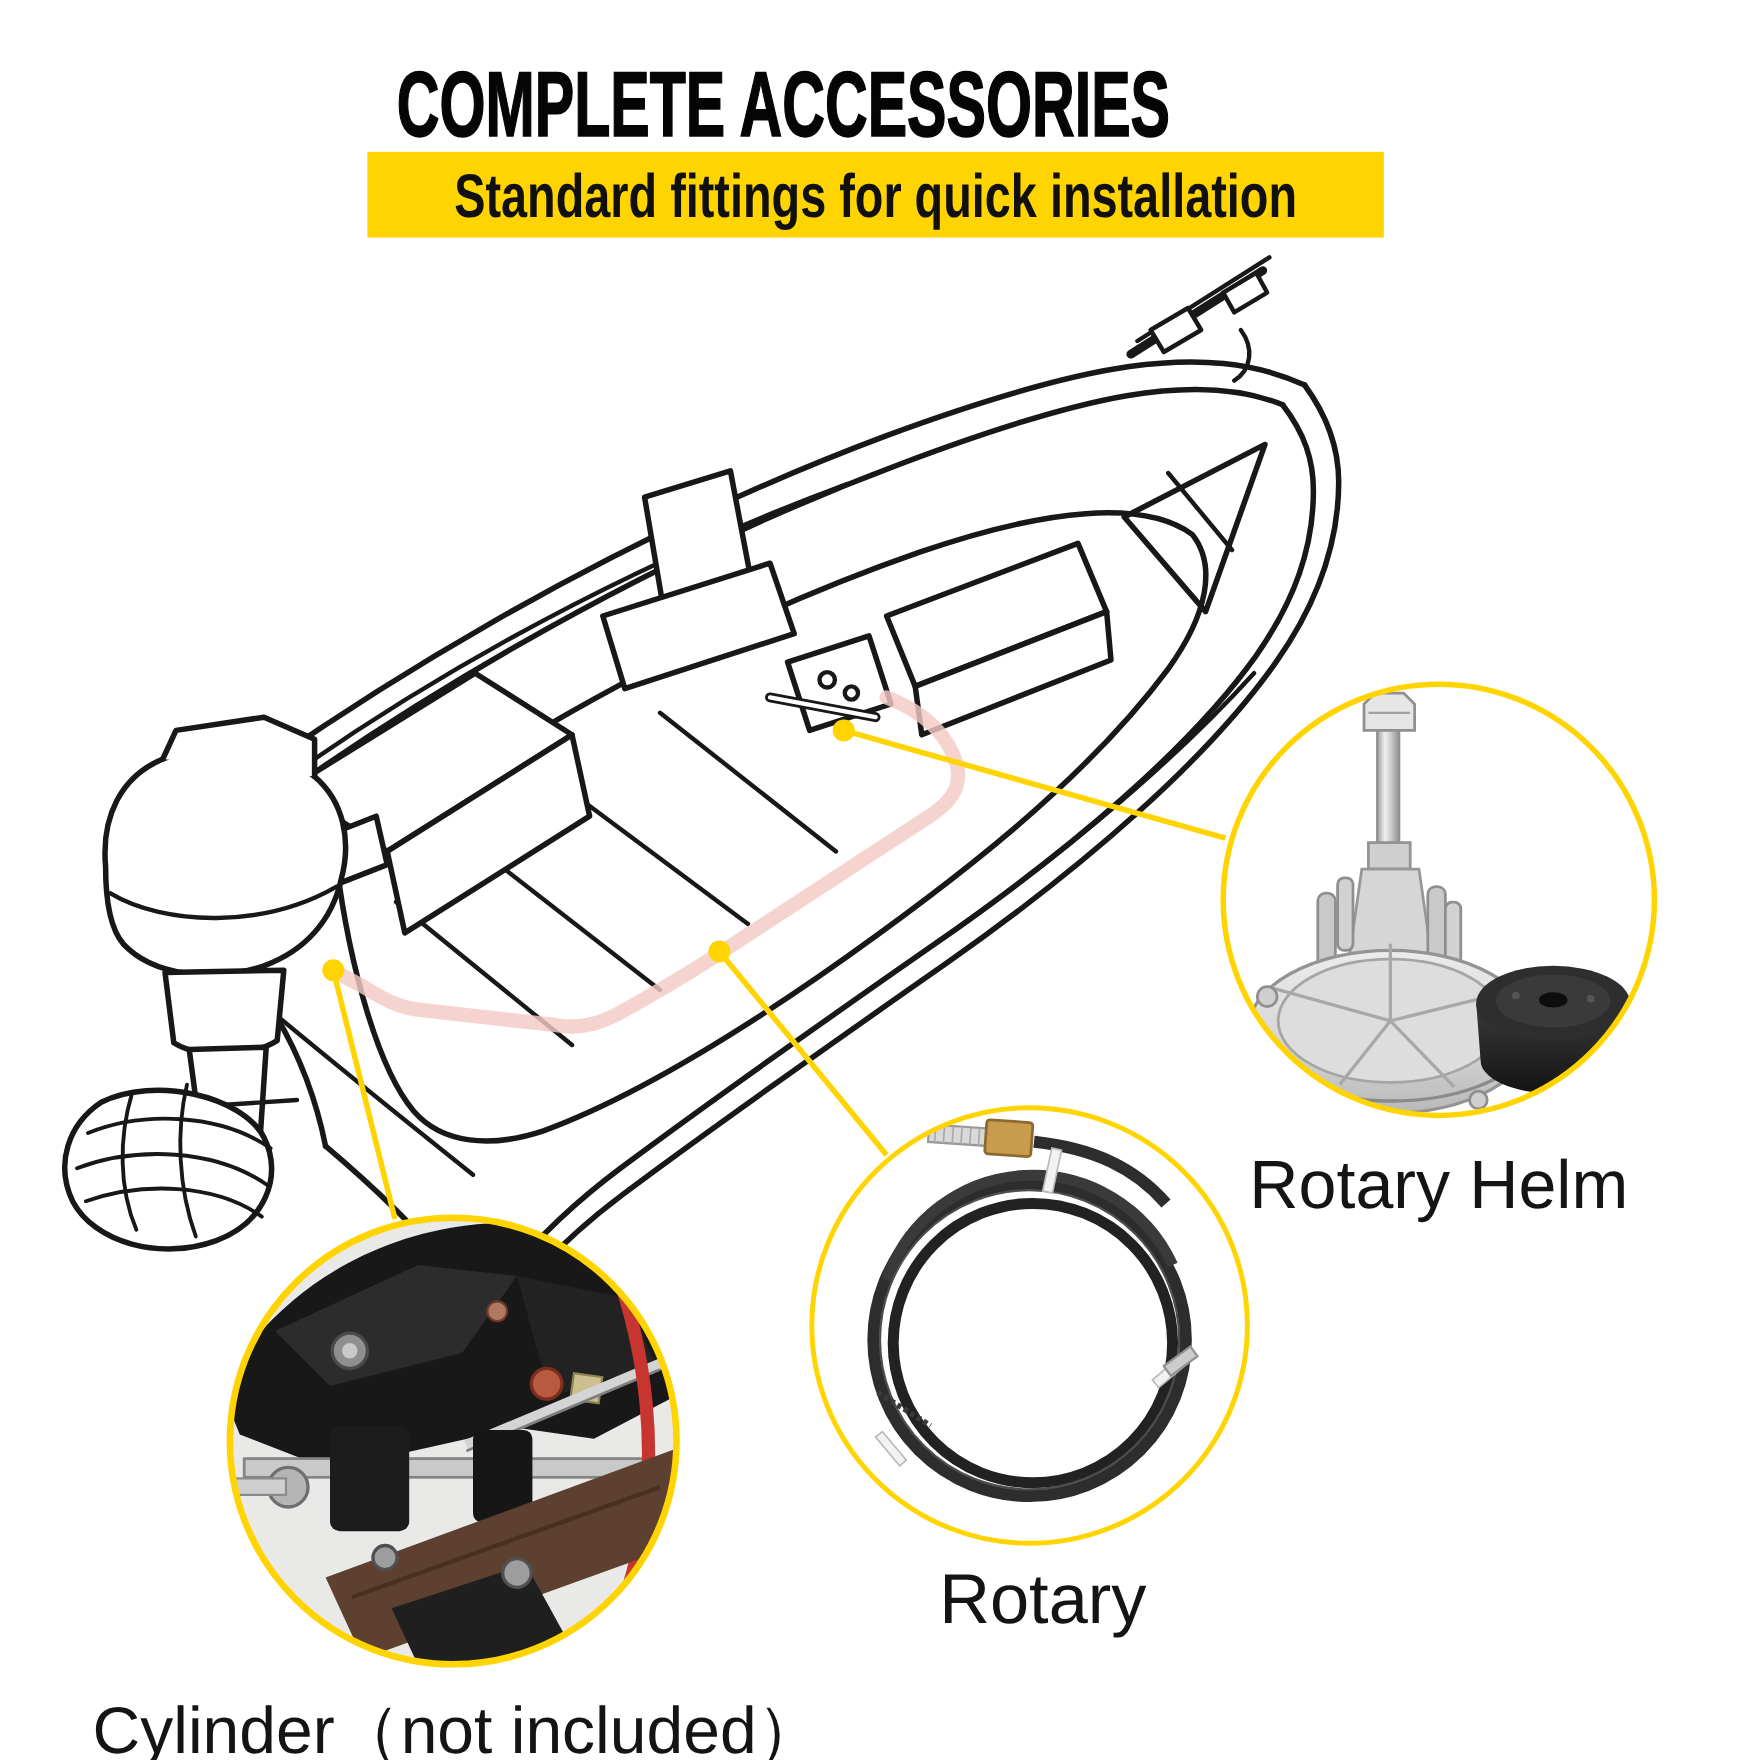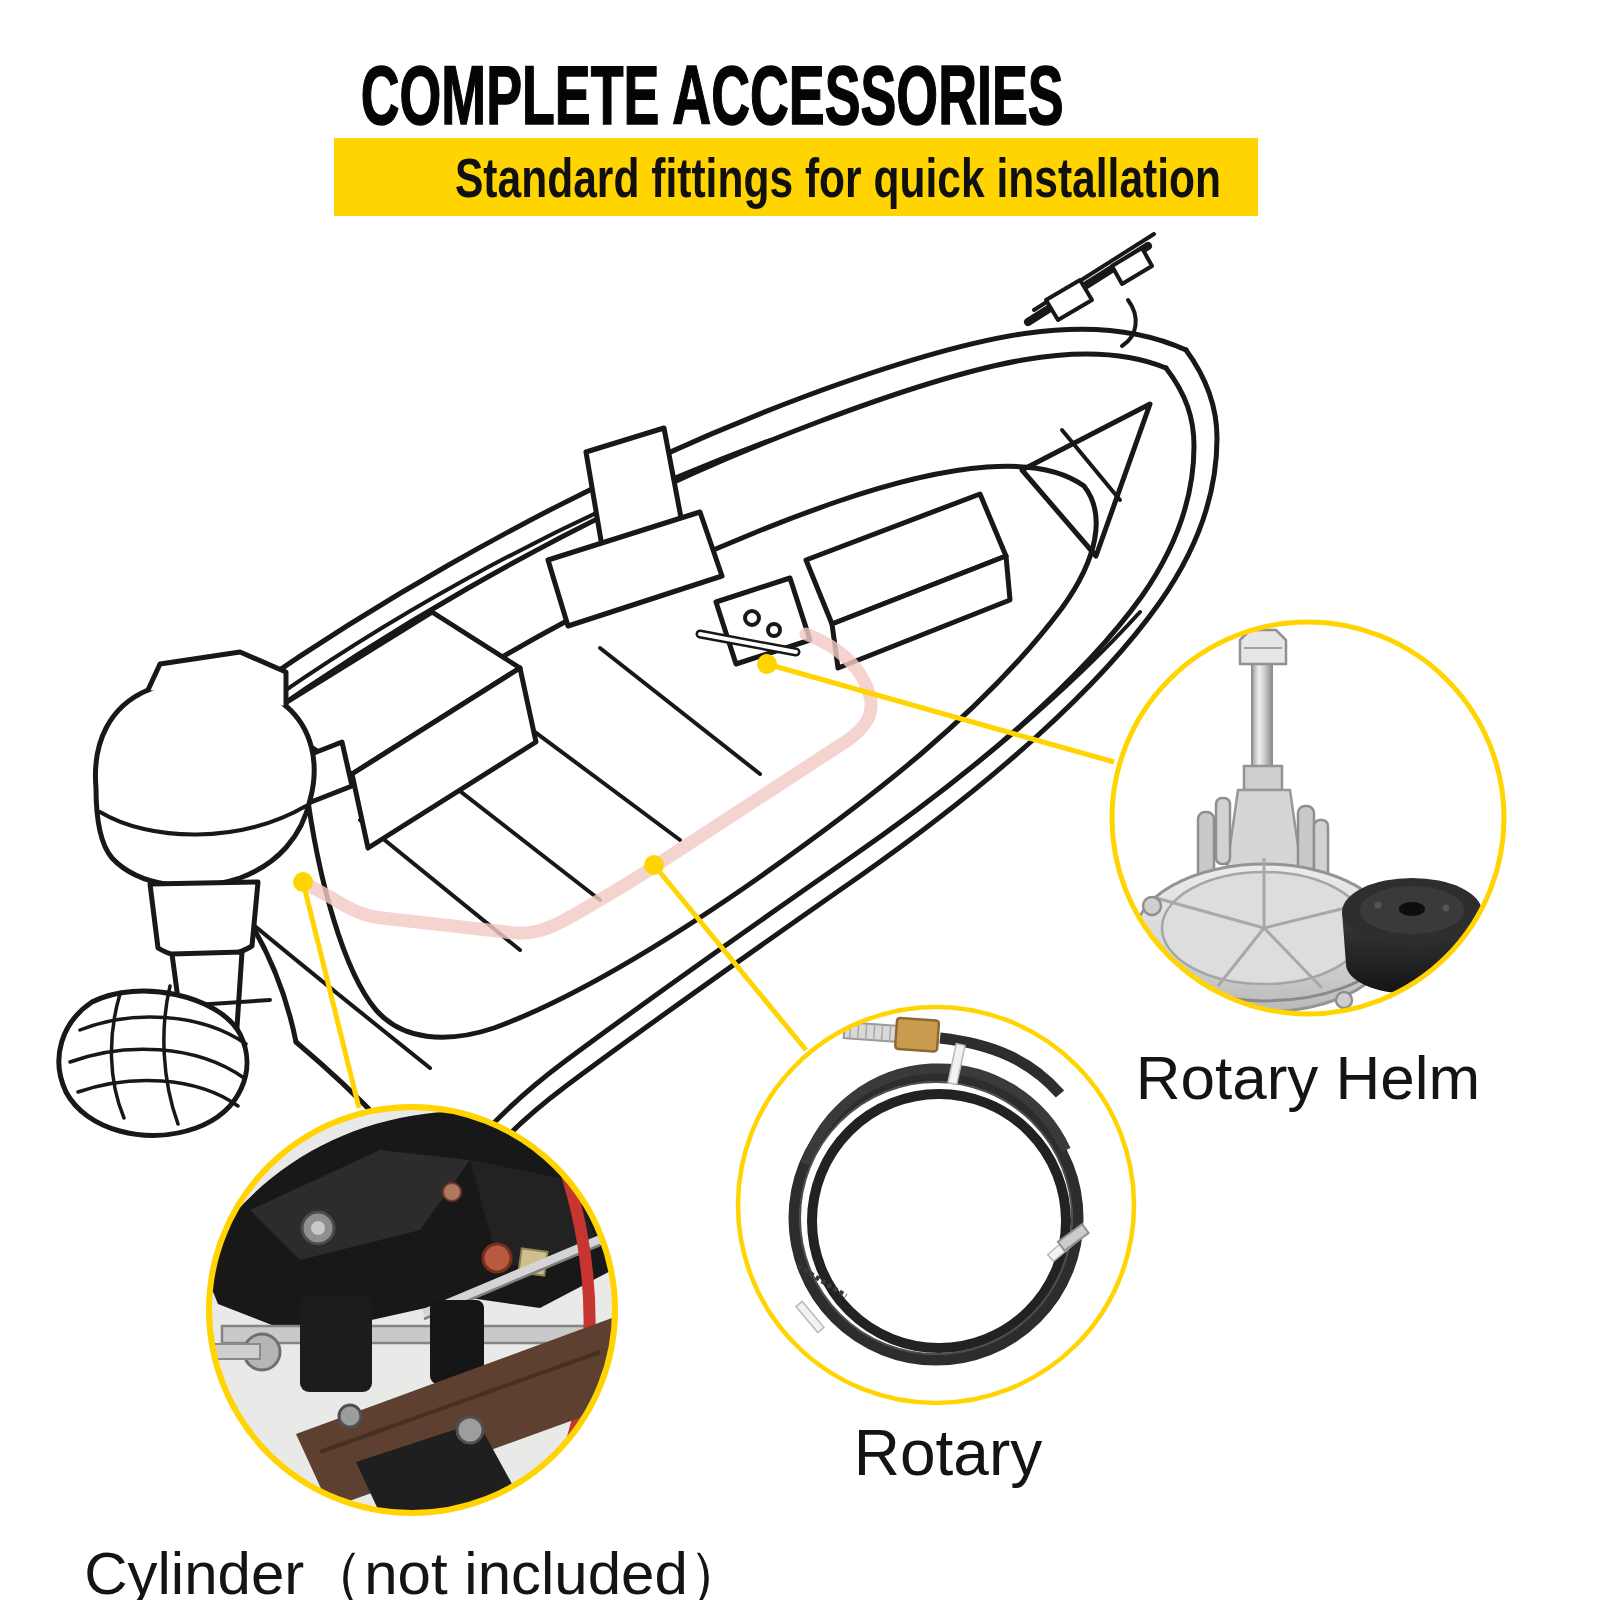--- a/index.html
+++ b/index.html
@@ -12,21 +12,21 @@
   
   #title-wrap{left:0;top:60px;width:1424px;height:70px;display:flex;justify-content:center;align-items:center;}
   #title-wrap span{
     display:inline-block;font-size:84px;font-weight:700;color:#050505;
     transform:scaleX(0.64);transform-origin:center;letter-spacing:0px;
     -webkit-text-stroke:1.5px #050505;line-height:70px;
   }
   
   #banner{
     left:334px;top:138px;width:924px;height:78px;background:#FFD400;
-    display:flex;justify-content:flex-start;align-items:center;
+    display:flex;justify-content:center;align-items:center;
   }
   #banner span{
     display:inline-block;font-size:56px;font-weight:700;color:#101010;
     transform:scaleX(0.76);transform-origin:center;
   }
   
   .callout-label{font-size:62px;font-weight:400;color:#141414;text-align:center;}
   #label-helm{left:1008px;top:1042px;width:600px;}
   #label-cable{left:648px;top:1416px;width:600px;font-size:64px;}
   #label-cylinder{left:16px;top:1534px;width:800px;font-size:60px;}

